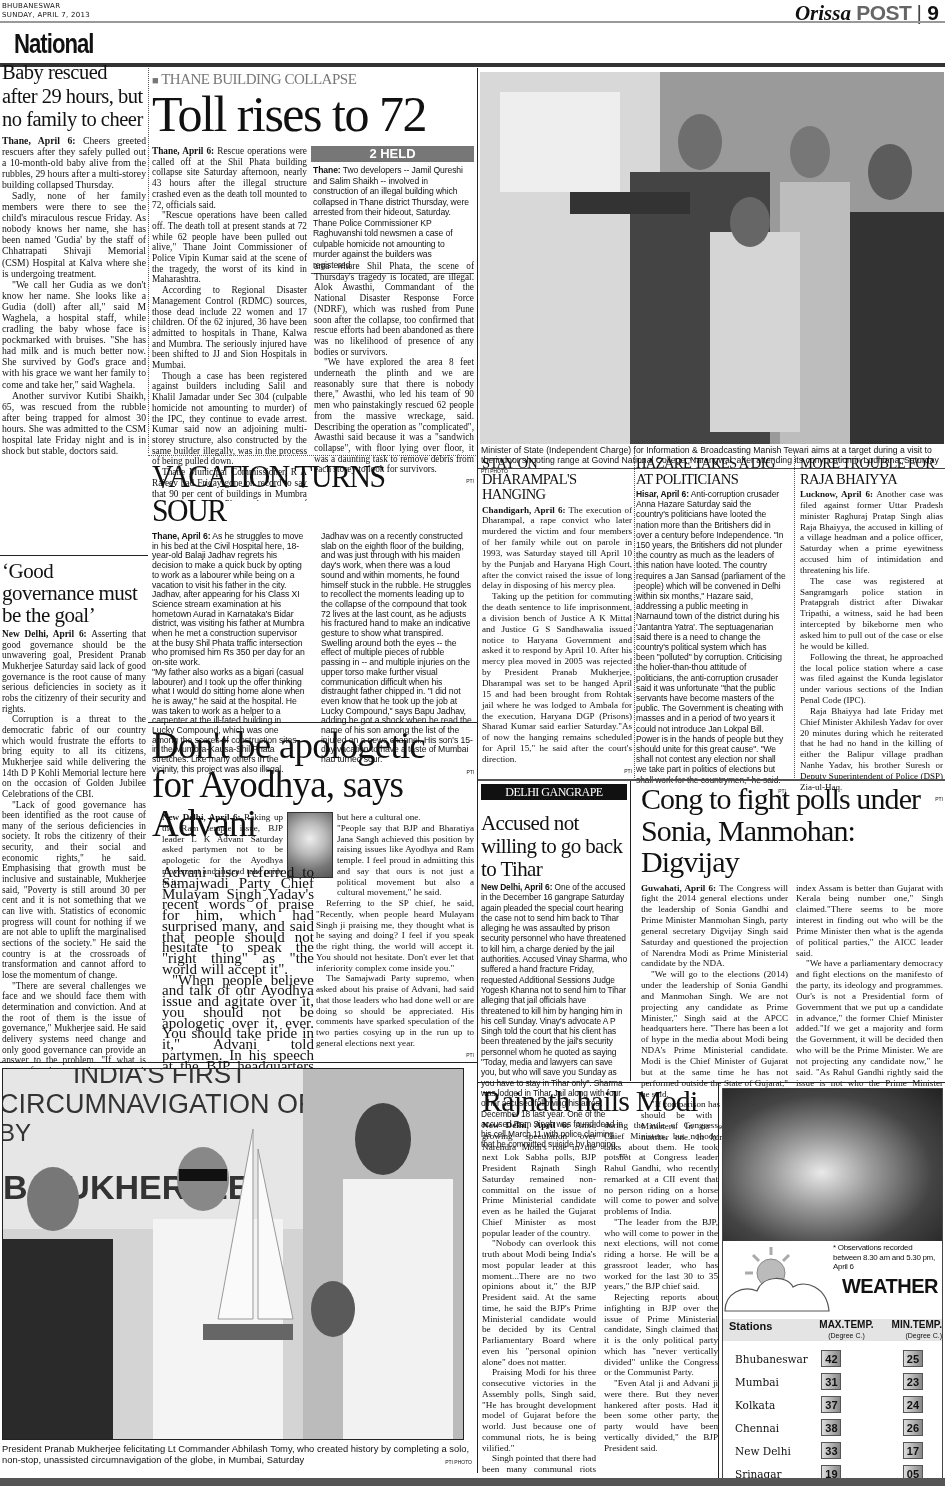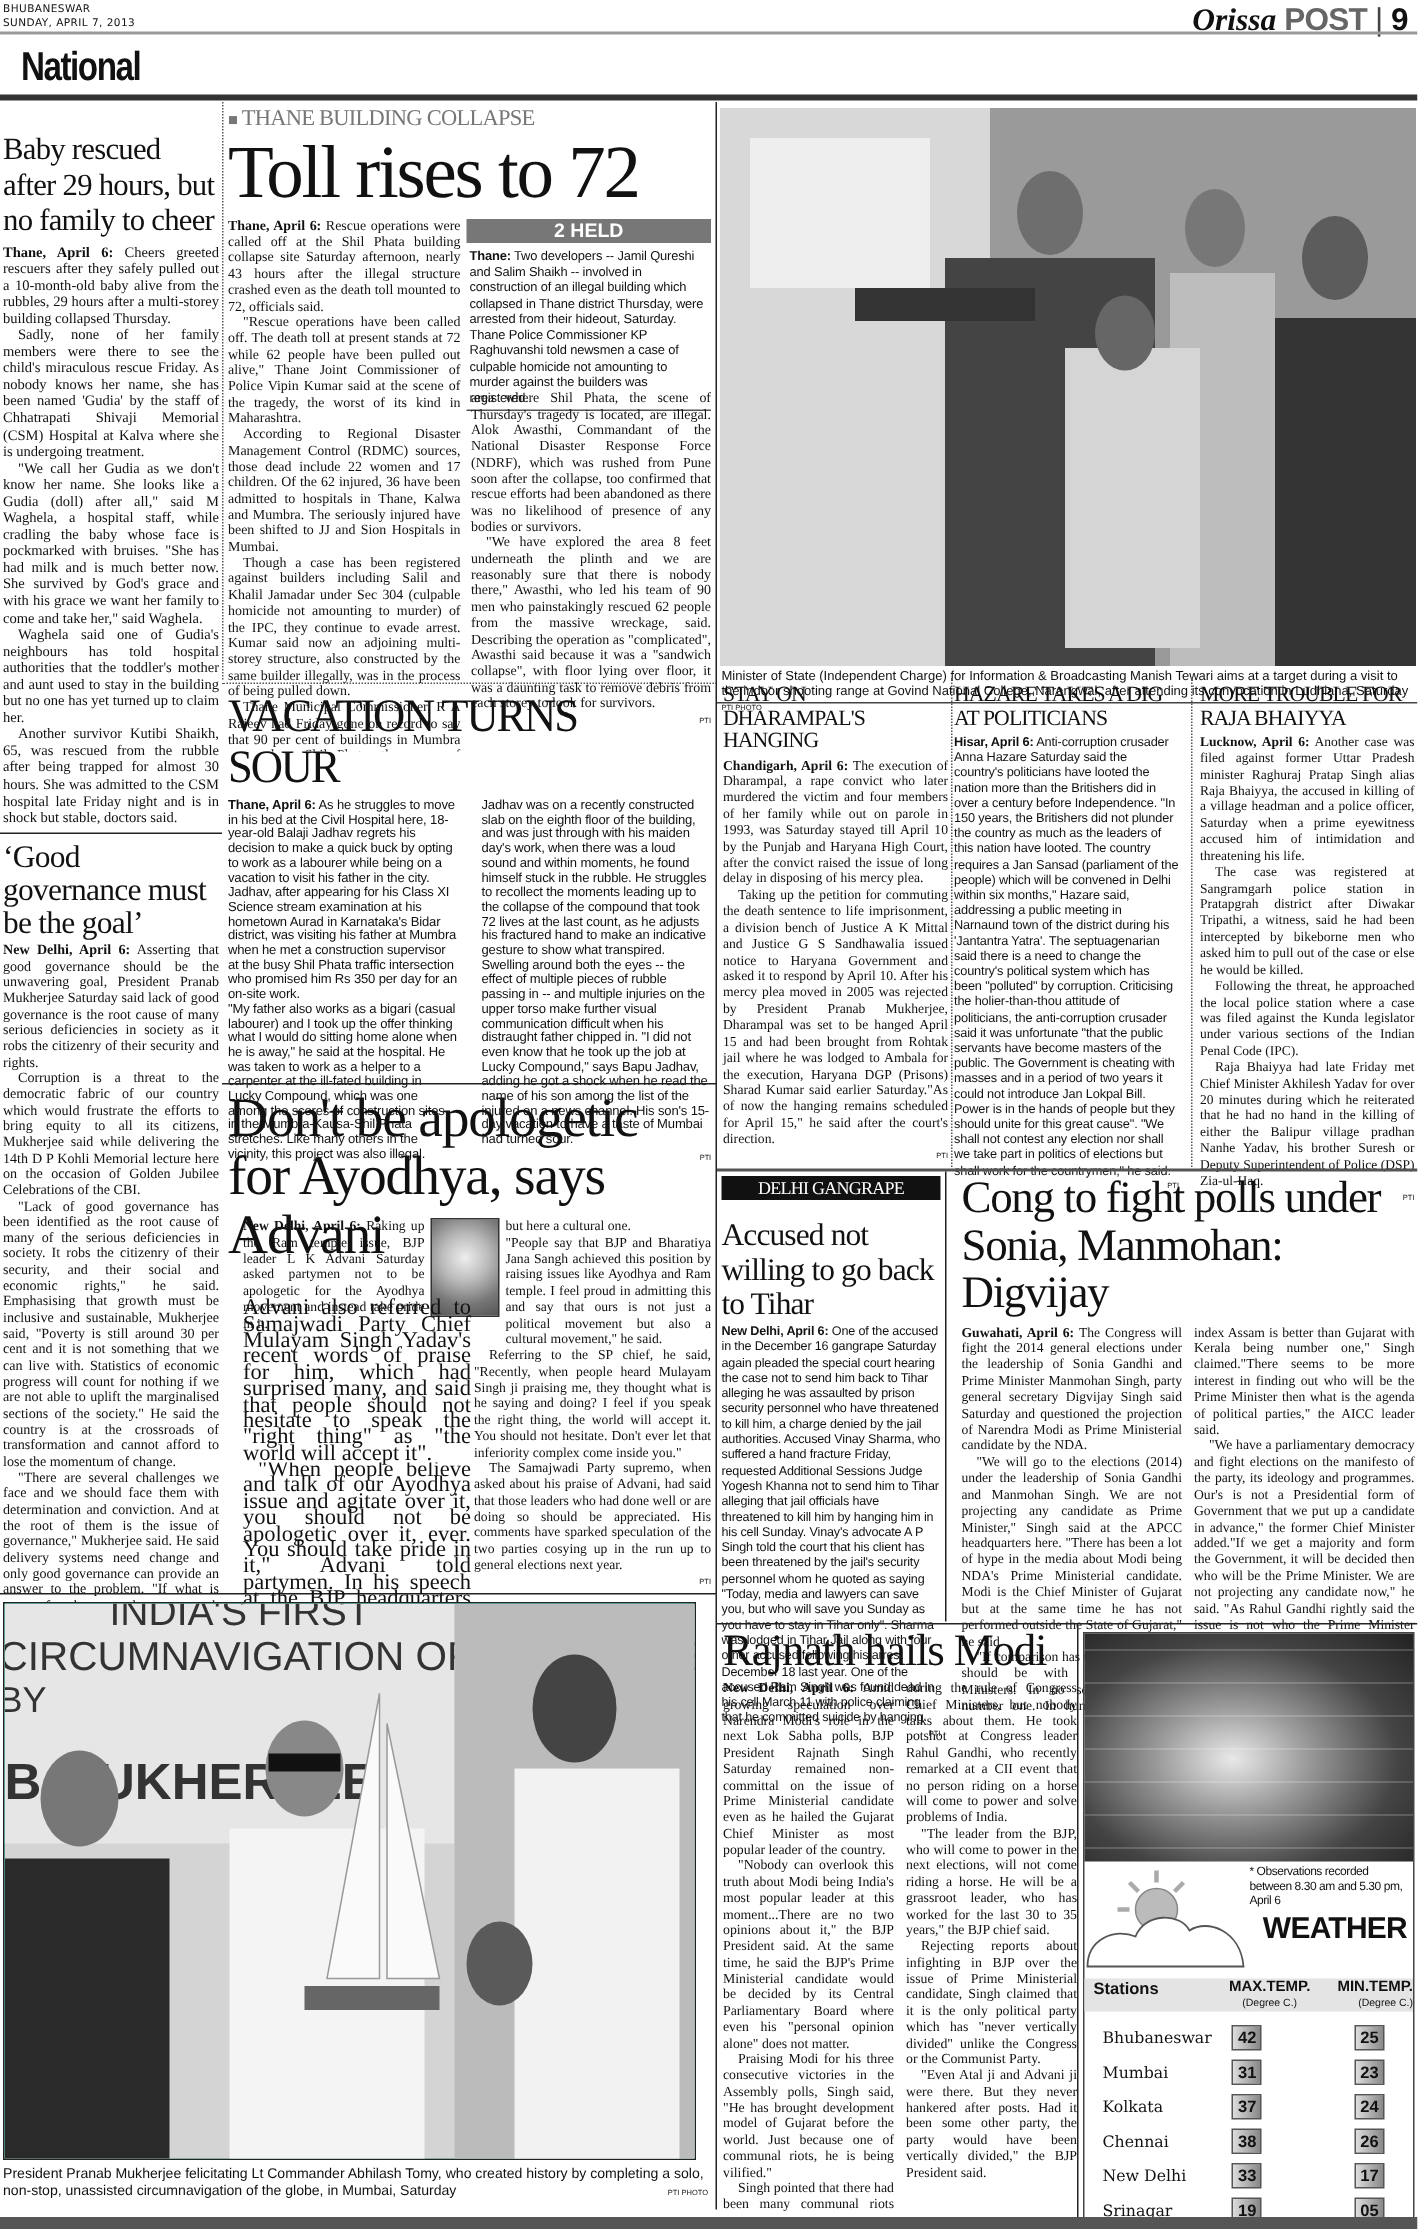--- a/index.html
+++ b/index.html
@@ -35,27 +35,26 @@
 <div class="abs" style="right:6px;top:1px;font-size:21px;font-weight:bold;">
   <span style="font-family:'Liberation Serif',serif;font-style:italic;">Orissa</span>
   <span class="cond" style="color:#666;letter-spacing:-0.5px;">POST</span>
   <span class="cond" style="font-weight:normal;color:#444;">|</span>
   <span class="cond">9</span>
 </div>
 <div class="abs" style="left:0;top:21px;width:945px;height:2px;background:#999;"></div>
 <div class="abs cond" style="left:14px;top:26px;font-size:27px;font-weight:bold;letter-spacing:-1.2px;transform:scaleX(0.82);transform-origin:left;line-height:36px;">National</div>
 <div class="abs" style="left:0;top:63px;width:945px;height:4px;background:#333;"></div>
 
-<div class="abs" style="left:2px;top:89px;width:144px;">
+<div class="abs" style="left:2px;top:61px;width:144px;">
   <h2 class="head-serif" style="font-size:20.5px;line-height:23.5px;margin-bottom:3px;">Baby rescued after 29 hours, but no family to cheer</h2>
   <div class="body-text" style="font-size:9.7px;line-height:11.1px;">
     <p><span class="dateline">Thane, April 6:</span> <span>Cheers greeted rescuers after they safely pulled out a 10-month-old baby alive from the rubbles, 29 hours after a multi-storey building collapsed Thursday.</span></p>
     <p>Sadly, none of her family members were there to see the child's miraculous rescue Friday. As nobody knows her name, she has been named 'Gudia' by the staff of Chhatrapati Shivaji Memorial (CSM) Hospital at Kalva where she is undergoing treatment.</p>
     <p>"We call her Gudia as we don't know her name. She looks like a Gudia (doll) after all," said M Waghela, a hospital staff, while cradling the baby whose face is pockmarked with bruises. "She has had milk and is much better now. She survived by God's grace and with his grace we want her family to come and take her," said Waghela.</p>
-    <p>Waghela said one of Gudia's neighbours has told hospital authorities that the toddler's mother and aunt used to stay in the building but no one has yet turned up to claim her.</p>
     <p>Another survivor Kutibi Shaikh, 65, was rescued from the rubble after being trapped for almost 30 hours. She was admitted to the CSM hospital late Friday night and is in shock but stable, doctors said.</p>
   </div>
 </div>
 <div class="abs rule" style="left:0;top:555px;width:148px;height:1px;"></div>
 
 <div class="abs" style="left:2px;top:560px;width:144px;">
   <h2 class="head-serif" style="font-size:21px;line-height:22px;margin-bottom:3px;">‘Good governance must be the goal’</h2>
   <div class="body-text" style="font-size:9.4px;line-height:10.65px;">
     <p><span class="dateline">New Delhi, April 6:</span> <span>Asserting that good governance should be the unwavering goal, President Pranab Mukherjee Saturday said lack of good governance is the root cause of many serious deficiencies in society as it robs the citizenry of their security and rights.</span></p>
     <p>Corruption is a threat to the democratic fabric of our country which would frustrate the efforts to bring equity to all its citizens, Mukherjee said while delivering the 14th D P Kohli Memorial lecture here on the occasion of Golden Jubilee Celebrations of the CBI.</p>

